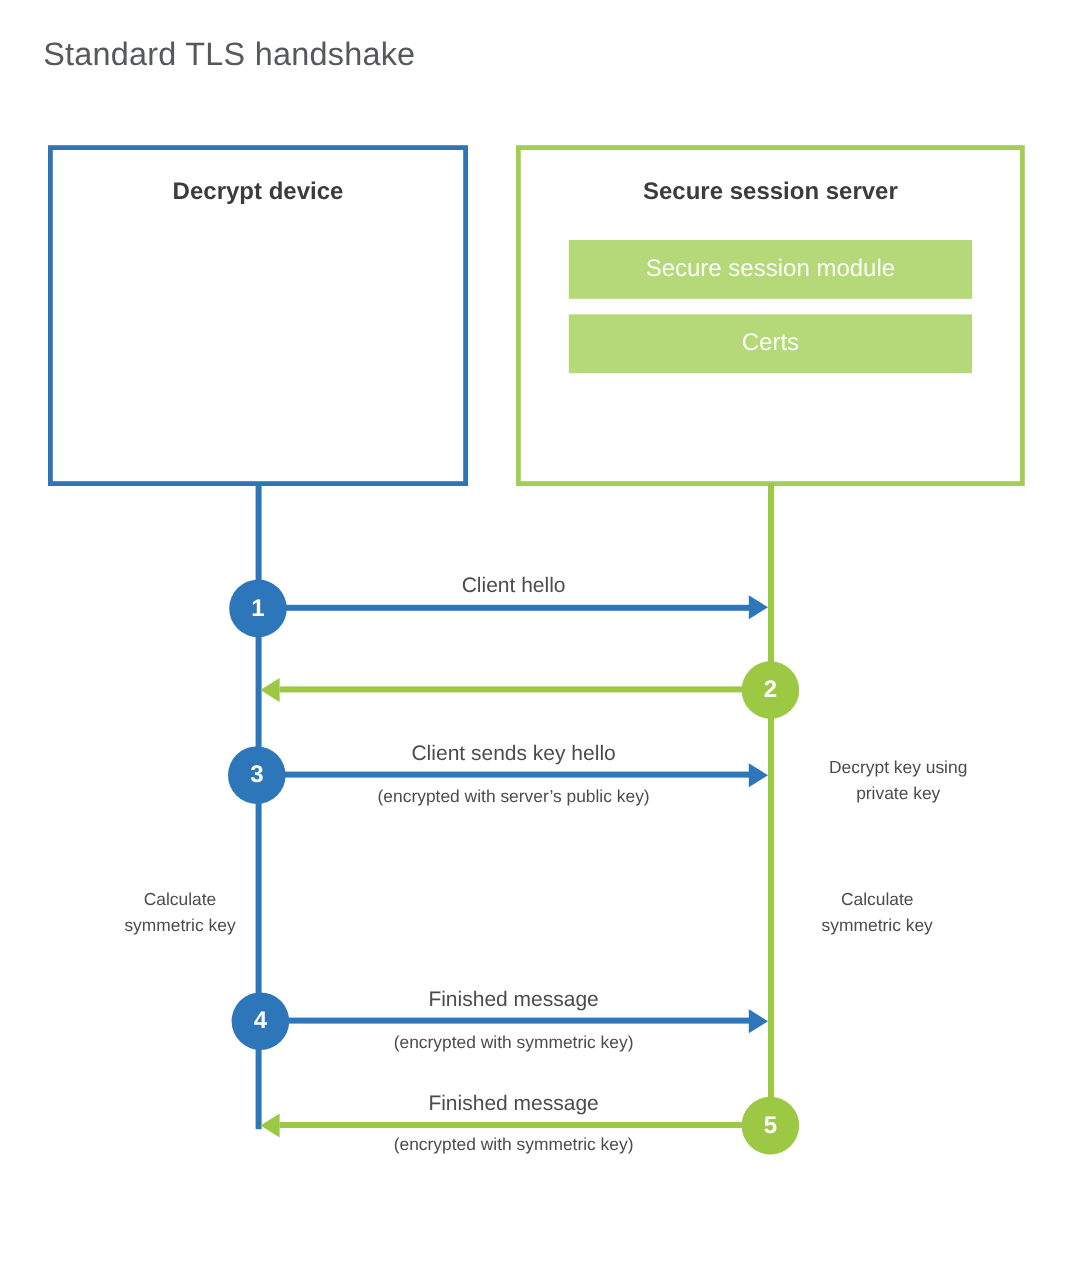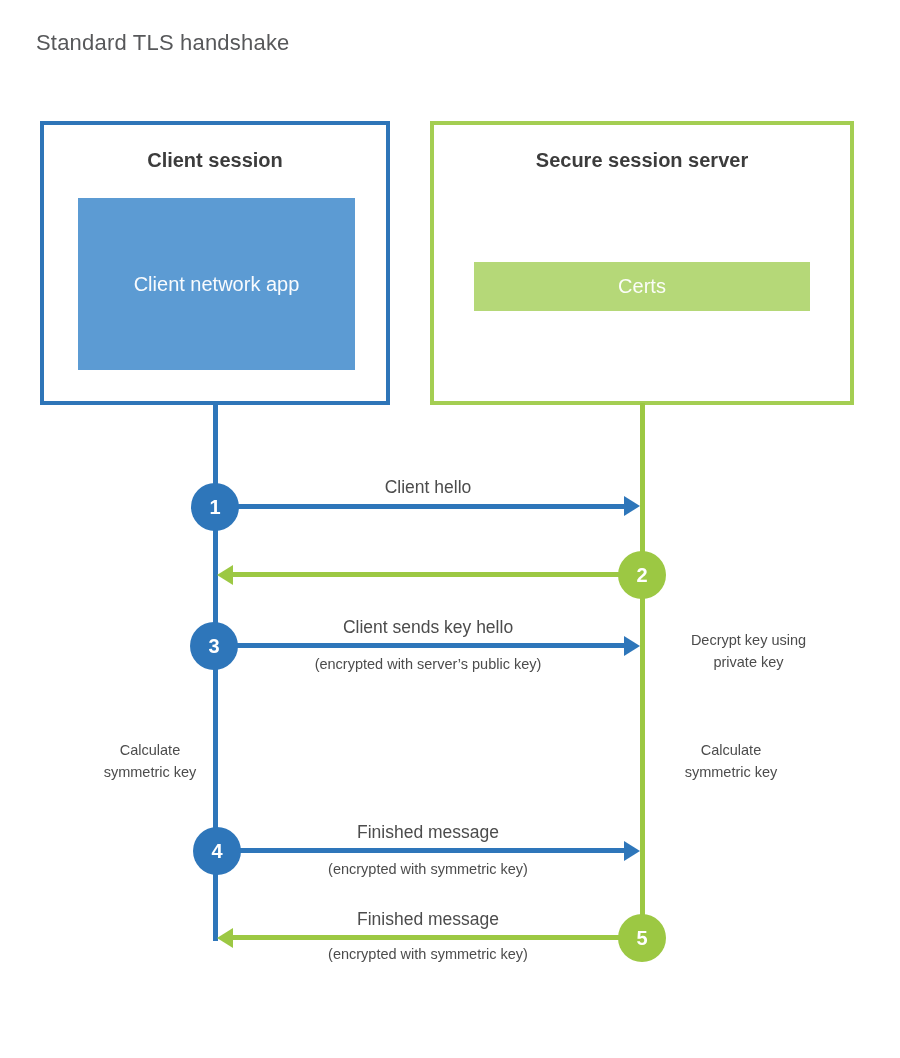--- a/index.html
+++ b/index.html
@@ -15,21 +15,21 @@
   .canvas {
     position: relative;
     width: 900px;
     height: 1058px;
     background: #ffffff;
     overflow: hidden;
   }
   .page-title {
     position: absolute;
     left: 36px; top: 30px;
-    font-size: 22px;
+    font-size: 27px;
     font-weight: 300;
     color: #57585a;
     letter-spacing: 0.2px;
   }
   
   .actor-box {
     position: absolute;
     top: 121px;
     height: 284px;
     background: #ffffff;
@@ -130,28 +130,28 @@
   .side-note.centered { transform: translateX(-50%); text-align: center; }
 </style>
 </head>
 <body>
 
 <div class="canvas">
 
   <div class="page-title">Standard TLS handshake</div>
 
   <div class="actor-box client">
-    <div class="actor-title">Client session</div>
-  </div>
-  <div class="app-box">
-    <span>Client network app</span>
+    <div class="actor-title">Decrypt device</div>
   </div>
 
   <div class="actor-box server">
     <div class="actor-title">Secure session server</div>
+  </div>
+  <div class="module-bar bar-1">
+    <span>Secure session module</span>
   </div>
   <div class="module-bar bar-2">
     <span>Certs</span>
   </div>
 
   <div class="lifeline client"></div>
   <div class="lifeline server"></div>
 
   <div class="msg-line blue" style="left:217px; top:504px; width:408px;"></div>
   <div class="arrowhead right blue" style="left:624px; top:496px;"></div>

